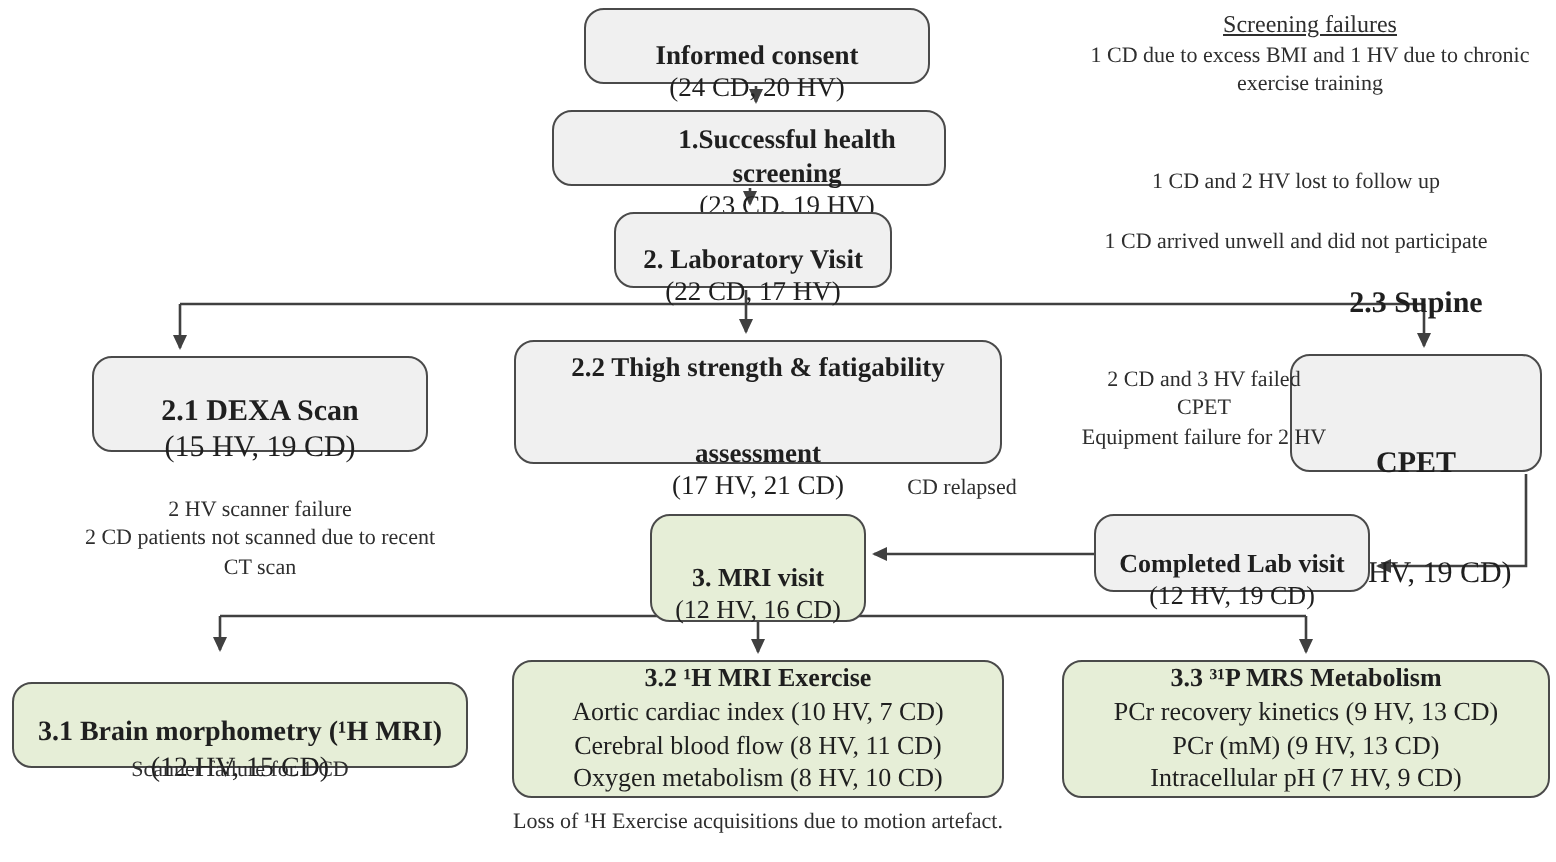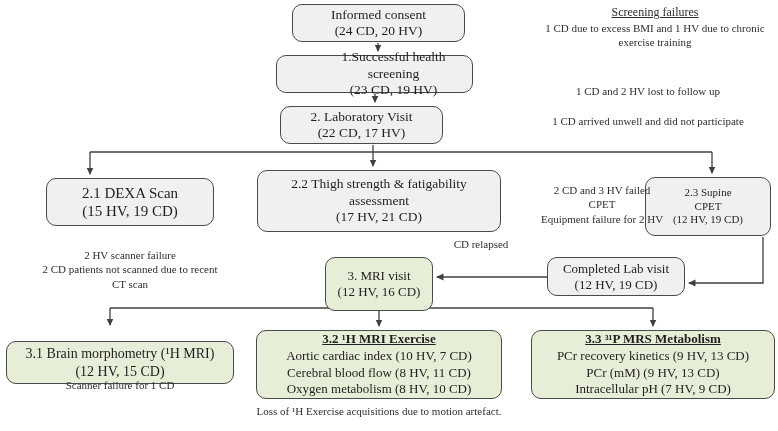--- a/index.html
+++ b/index.html
@@ -20,39 +20,39 @@
     display:flex;
     flex-direction:column;
     align-items:center;
     justify-content:center;
     text-align:center;
     font-size:13px;
     line-height:1.22;
     padding:2px 4px;
   }
   .box.green{background:#e6eed7;}
-  .bt{font-weight:normal;}
-  .bu{font-weight:bold;text-decoration:underline;}
+  .bt{font-weight:bold;margin-top:26px;}
+  .bu{font-weight:bold;}
   .note{
     position:absolute;
     text-align:center;
     font-size:11px;
     line-height:1.3;
     color:#2e2e2e;
   }
   .note .nu{text-decoration:underline;font-size:12px;}
   svg.connectors{position:absolute;left:0;top:0;pointer-events:none;}
 
   
   #b-consent{left:292px;top:4px;width:173px;height:38px;font-size:13.5px;}
   #b-screen{left:276px;top:55px;width:197px;height:38px;font-size:13.5px;padding-left:42px;}
-  #b-lab{left:280px;top:106px;width:163px;height:38px;font-size:13.5px;}
+  #b-lab{left:307px;top:106px;width:139px;height:38px;font-size:13.5px;}
   #b-dexa{left:46px;top:178px;width:168px;height:48px;font-size:15px;}
   #b-thigh{left:257px;top:170px;width:244px;height:62px;font-size:13.5px;}
-  #b-cpet{left:645px;top:177px;width:126px;height:59px;font-size:11px;}
+  #b-cpet{left:645px;top:177px;width:126px;height:59px;font-size:15px;gap:36px;}
   #b-mri{left:325px;top:257px;width:108px;height:54px;}
   #b-completed{left:547px;top:257px;width:138px;height:39px;}
   #b-brain{left:6px;top:341px;width:228px;height:43px;font-size:14px;}
   #b-ex{left:256px;top:330px;width:246px;height:69px;font-size:13px;line-height:1.3;}
   #b-mrs{left:531px;top:330px;width:244px;height:69px;font-size:13px;line-height:1.3;}
 
   
   #n-screenfail{left:535px;top:5px;width:240px;}
   #n-lost{left:528px;top:84px;width:240px;}
   #n-unwell{left:518px;top:114px;width:260px;}

